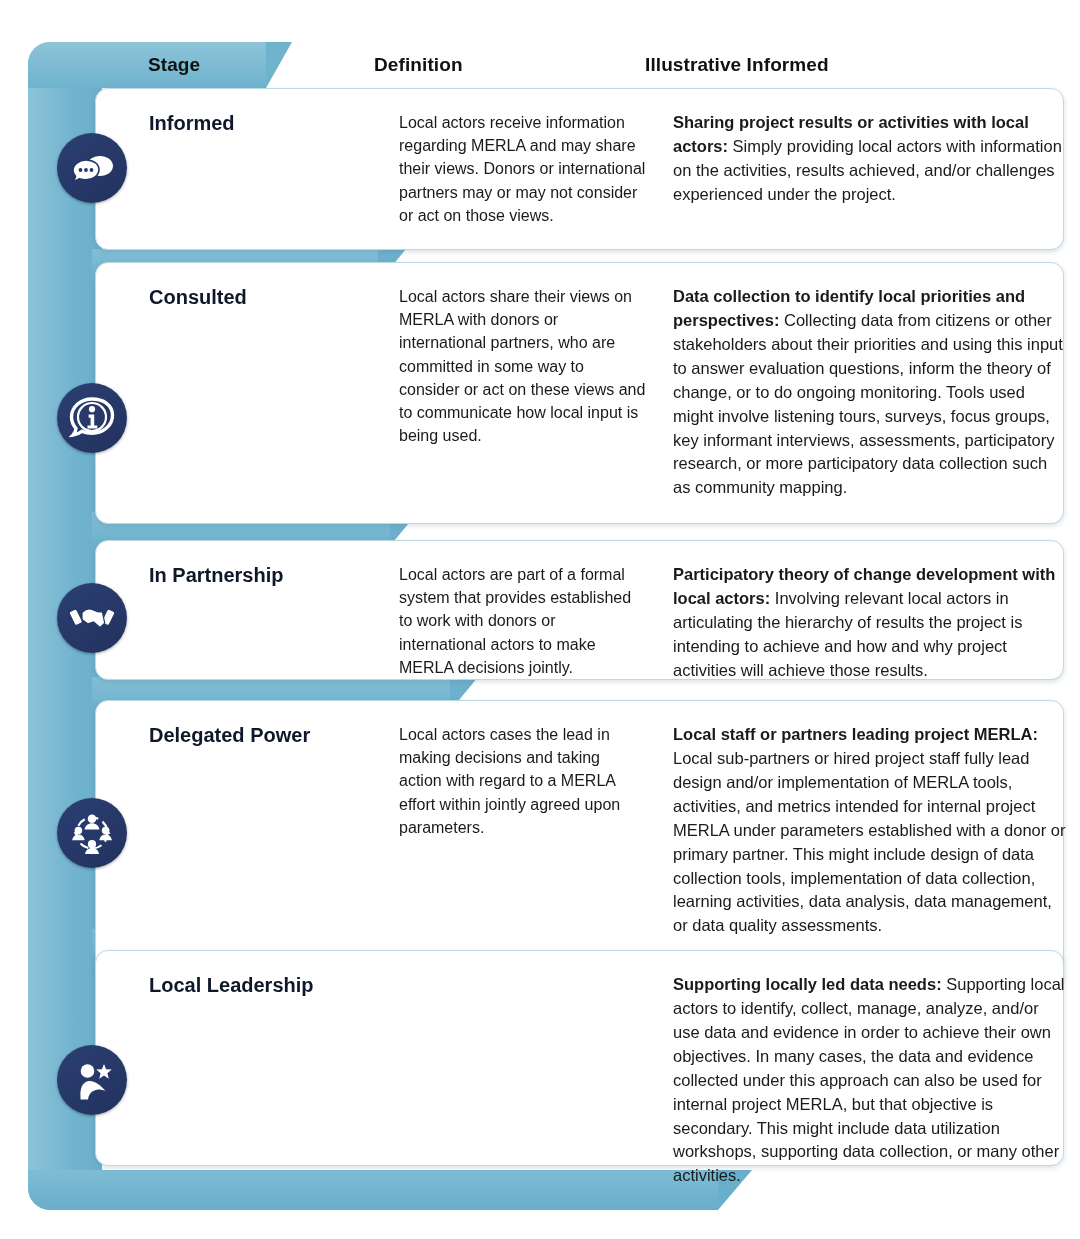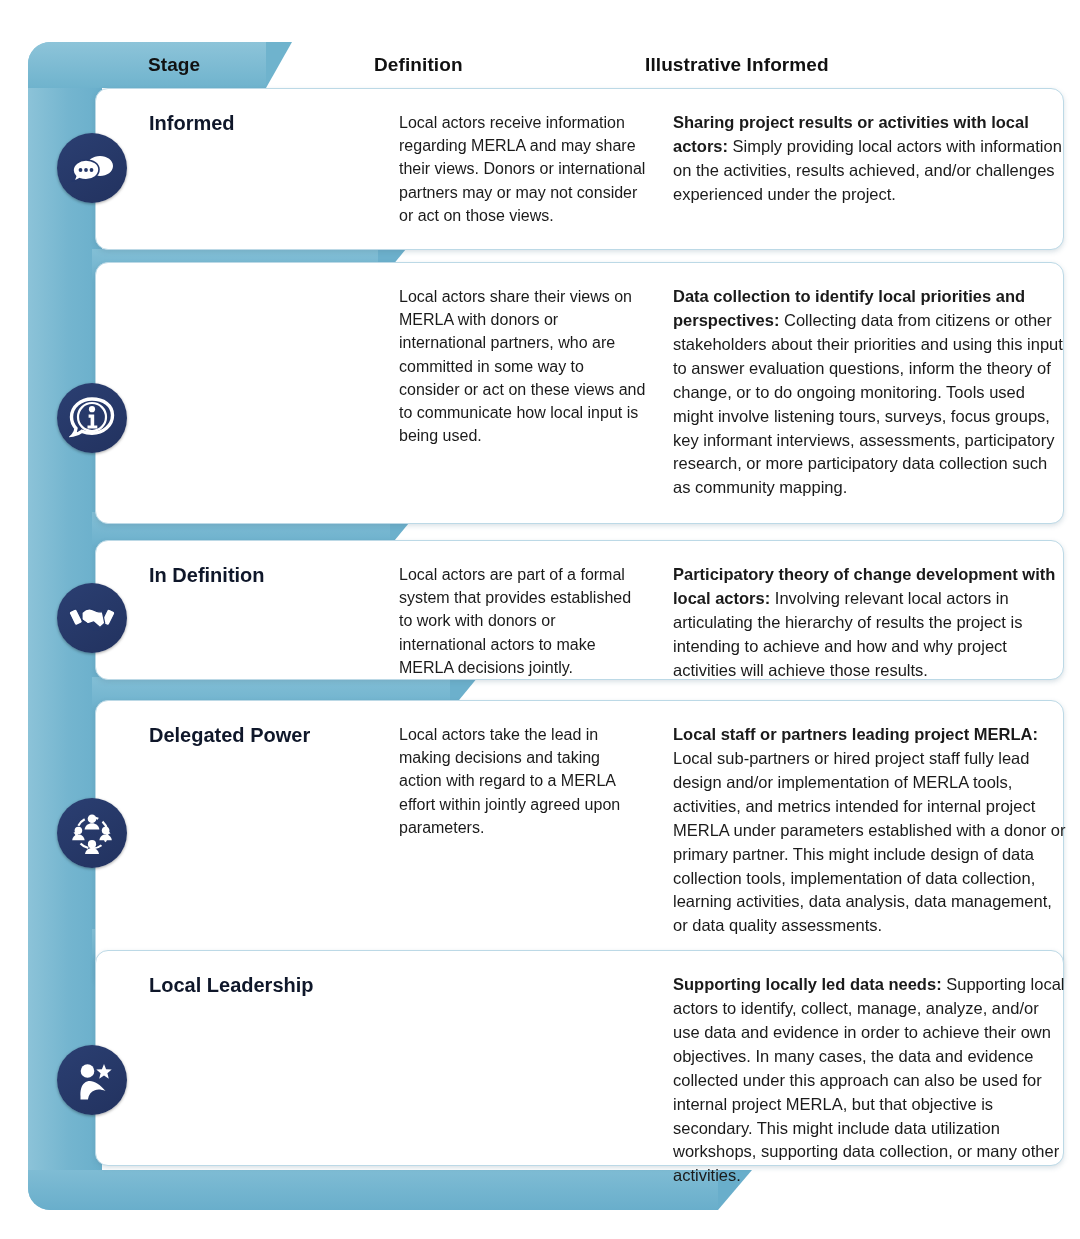--- a/index.html
+++ b/index.html
@@ -185,50 +185,51 @@
     <svg width="44" height="44" viewBox="0 0 44 44" aria-hidden="true">
       <path d="M30 10c-7 0-13 4.3-13 10 0 2.1.8 4 2.2 5.6L17.6 31l5.5-2.5c2 .9 4.4 1.4 6.9 1.4 7 0 13-4.3 13-10S37 10 30 10z" fill="#ffffff"></path>
       <path d="M16 14C8.8 14 3 18.6 3 24.2c0 2.3 1 4.4 2.6 6.1-.4 1.9-1.4 3.6-2.7 4.8 2.6-.2 4.9-1.1 6.7-2.4 1.9.7 4.1 1.1 6.4 1.1 7.2 0 13-4.6 13-10.2S23.2 14 16 14z" fill="#ffffff" stroke="#243769" stroke-width="1.6"></path>
       <circle cx="10.5" cy="24" r="1.9" fill="#243769"></circle>
       <circle cx="16" cy="24" r="1.9" fill="#243769"></circle>
       <circle cx="21.5" cy="24" r="1.9" fill="#243769"></circle>
     </svg>
   </div>
 
   <div class="card" style="top:262px; height:262px;">
+    <div class="stage-name">Consulted</div>
     <div class="definition">Local actors share their views on MERLA with donors or international partners, who are committed in some way to consider or act on these views and to communicate how local input is being used.</div>
     <div class="example"><b>Data collection to identify local priorities and perspectives:</b><span> Collecting data from citizens or other stakeholders about their priorities and using this input to answer evaluation questions, inform the theory of change, or to do ongoing monitoring. Tools used might involve listening tours, surveys, focus groups, key informant interviews, assessments, participatory research, or more participatory data collection such as community mapping.</span></div>
   </div>
   <div class="icon-badge" style="left:57px; top:383px;">
     <svg width="46" height="46" viewBox="0 0 46 46" aria-hidden="true">
       <path d="M23 4C11.5 4 2.5 11.9 2.5 22c0 4.3 1.7 8.2 4.5 11.3-.2 2.6-1.3 5-3 6.8 3.6-.5 6.7-1.9 9-3.8 3 1.2 6.4 1.9 10 1.9 11.5 0 20.5-7.9 20.5-18S34.5 4 23 4z" fill="none" stroke="#ffffff" stroke-width="3.4"></path>
       <circle cx="23" cy="22" r="14" fill="none" stroke="#ffffff" stroke-width="2.2"></circle>
       <circle cx="23" cy="14.2" r="3.1" fill="#ffffff"></circle>
       <path d="M19.6 19.5h5.6v10.9h3.1v3.2H18.5v-3.2h3.1v-7.7h-2z" fill="#ffffff"></path>
     </svg>
   </div>
 
   <div class="card" style="top:540px; height:140px;">
-    <div class="stage-name">In Definition</div>
+    <div class="stage-name">In Partnership</div>
     <div class="definition">Local actors are part of a formal system that provides established to work with donors or international actors to make MERLA decisions jointly.</div>
     <div class="example"><b>Participatory theory of change development with local actors:</b><span> Involving relevant local actors in articulating the hierarchy of results the project is intending to achieve and how and why project activities will achieve those results.</span></div>
   </div>
   <div class="icon-badge" style="left:57px; top:583px;">
     <svg width="46" height="46" viewBox="0 0 46 46" aria-hidden="true">
       <rect x="2.5" y="14.5" width="8.5" height="15.5" rx="2.2" transform="rotate(-26 6.7 22.2)" fill="#ffffff" stroke="#243769" stroke-width="1.2"></rect>
       <rect x="35" y="14.5" width="8.5" height="15.5" rx="2.2" transform="rotate(26 39.2 22.2)" fill="#ffffff" stroke="#243769" stroke-width="1.2"></rect>
       <path d="M13 17.5c2.6-2.4 5-3.6 7.3-3.6 1.6 0 3.6.6 5.3 1.6 1.4.8 2.7 1.3 4.2 1.3h3.6l2.3 11.3-4.7 4.3-6.4-5.4-6.4 2.1-5.2-4.1z" fill="#ffffff" stroke="#243769" stroke-width="1.2"></path>
       <path d="M14 25.8l5.4 4.1M17.2 29.2l4.8 3.6M20.8 32.2l4.1 3" stroke="#243769" stroke-width="1.4" stroke-linecap="round" fill="none"></path>
       <path d="M12.8 24.4c2 1.5 4 3 6.1 4.6 2.3 1.8 4.6 3.6 7 5.2 1.6 1.1 3.4.6 4.4-.8" fill="none" stroke="#243769" stroke-width="1.1"></path>
     </svg>
   </div>
 
   <div class="card" style="top:700px; height:286px;">
     <div class="stage-name">Delegated Power</div>
-    <div class="definition">Local actors take the lead in making decisions and taking action with regard to a MERLA effort within jointly agreed upon parameters.</div>
+    <div class="definition">Local actors cases the lead in making decisions and taking action with regard to a MERLA effort within jointly agreed upon parameters.</div>
     <div class="example"><b>Local staff or partners leading project MERLA:</b><span> Local sub-partners or hired project staff fully lead design and/or implementation of MERLA tools, activities, and metrics intended for internal project MERLA under parameters established with a donor or primary partner. This might include design of data collection tools, implementation of data collection, learning activities, data analysis, data management, or data quality assessments.</span></div>
   </div>
   <div class="icon-badge" style="left:57px; top:798px;">
     <svg width="46" height="46" viewBox="0 0 46 46" aria-hidden="true">
       <circle cx="23" cy="23" r="15.5" fill="none" stroke="#ffffff" stroke-width="2.2" stroke-dasharray="9 5"></circle>
       <polygon points="38,19 41.5,23.5 36.5,24.5" fill="#ffffff"></polygon>
       <polygon points="8,27 4.5,22.5 9.5,21.5" fill="#ffffff"></polygon>
       <circle cx="23" cy="8.7" r="4.3" fill="#ffffff"></circle>
       <path d="M15.6 19.5c.6-4 3.7-6.2 7.4-6.2s6.8 2.2 7.4 6.2z" fill="#ffffff"></path>
       <circle cx="23" cy="34.2" r="4.1" fill="#ffffff"></circle>

